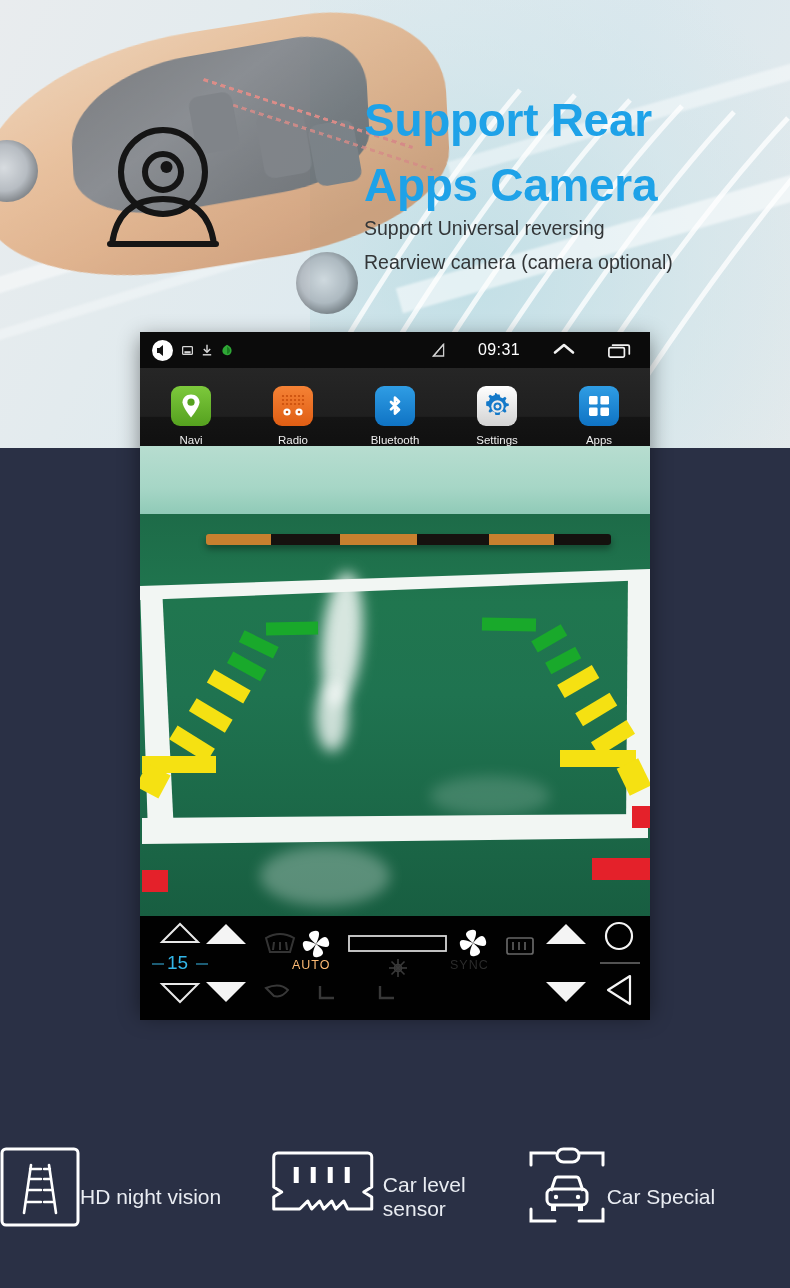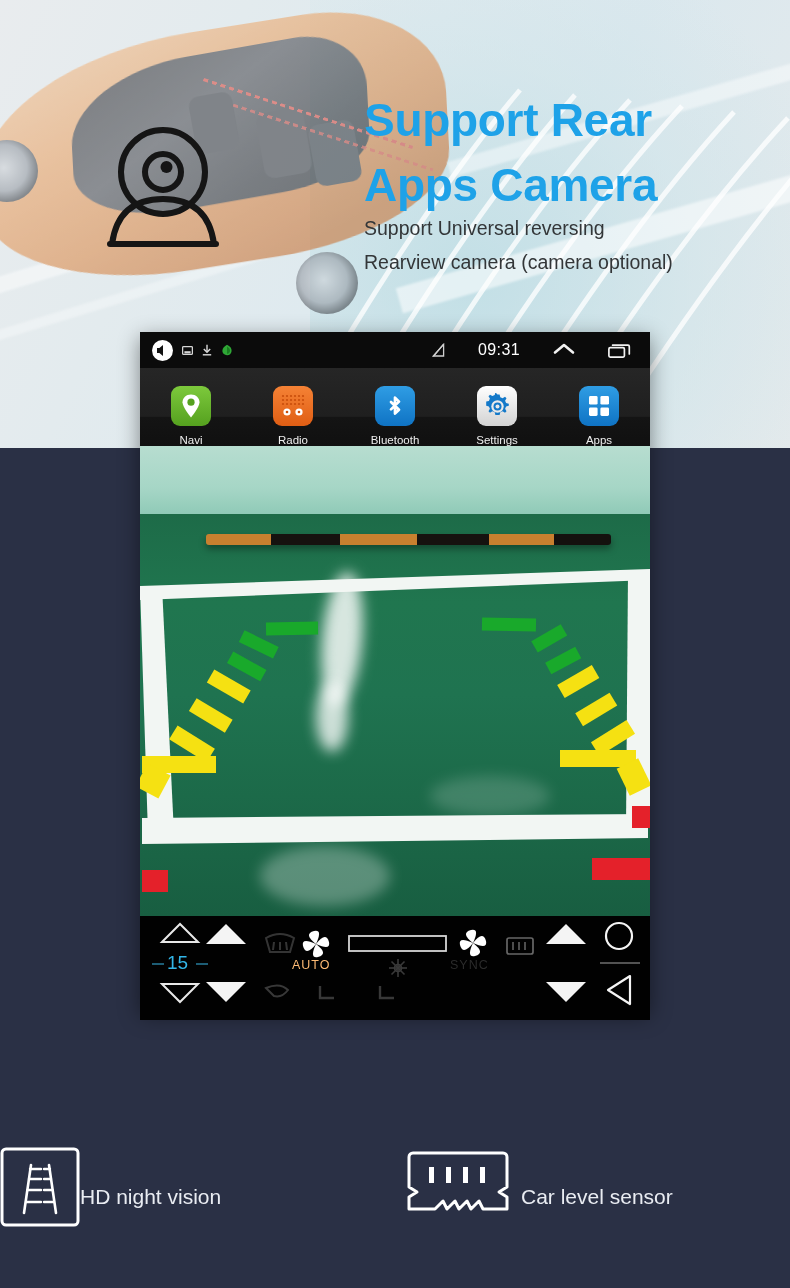--- a/index.html
+++ b/index.html
@@ -427,13 +427,29 @@
     <svg class="feat-ico" viewBox="0 0 110 80" style="width:126px;">
       <path d="M6 10 a4 4 0 0 1 4 -4 H100 a4 4 0 0 1 4 4 V40 l-8 5 8 5 V62 H80 l-4 -8 -8 8 -4 -8 -8 8 -4 -8 -8 8 -4 -8 -8 8 H6 V50 l8 -5 -8 -5 Z" fill="none" stroke="#ffffff" stroke-width="3" stroke-linejoin="round"></path>
       <rect x="26" y="20" width="5" height="16" fill="#fff"></rect>
       <rect x="43" y="20" width="5" height="16" fill="#fff"></rect>
       <rect x="60" y="20" width="5" height="16" fill="#fff"></rect>
       <rect x="77" y="20" width="5" height="16" fill="#fff"></rect>
     </svg>
     <div class="feat-lbl">Car level sensor</div>
   </div>
 
+  <div class="feat">
+    <svg class="feat-ico" viewBox="0 0 80 80">
+      <path d="M4 18 V6 H28" fill="none" stroke="#fff" stroke-width="3" stroke-linecap="round"></path>
+      <path d="M52 6 H76 V18" fill="none" stroke="#fff" stroke-width="3" stroke-linecap="round"></path>
+      <path d="M76 62 V74 H52" fill="none" stroke="#fff" stroke-width="3" stroke-linecap="round"></path>
+      <path d="M28 74 H4 V62" fill="none" stroke="#fff" stroke-width="3" stroke-linecap="round"></path>
+      <rect x="30" y="2" width="22" height="13" rx="6.5" fill="none" stroke="#fff" stroke-width="3"></rect>
+      <path d="M24 44 l4 -12 a3 3 0 0 1 3 -2 h18 a3 3 0 0 1 3 2 l4 12" fill="none" stroke="#fff" stroke-width="3" stroke-linejoin="round"></path>
+      <rect x="20" y="42" width="40" height="16" rx="5" fill="none" stroke="#fff" stroke-width="3"></rect>
+      <circle cx="29" cy="50" r="2.2" fill="#fff"></circle>
+      <circle cx="51" cy="50" r="2.2" fill="#fff"></circle>
+      <rect x="24" y="58" width="5" height="6" fill="#fff"></rect>
+      <rect x="51" y="58" width="5" height="6" fill="#fff"></rect>
+    </svg>
+    <div class="feat-lbl">Car Special</div>
+  </div>
 </div>
 
 </body></html>

